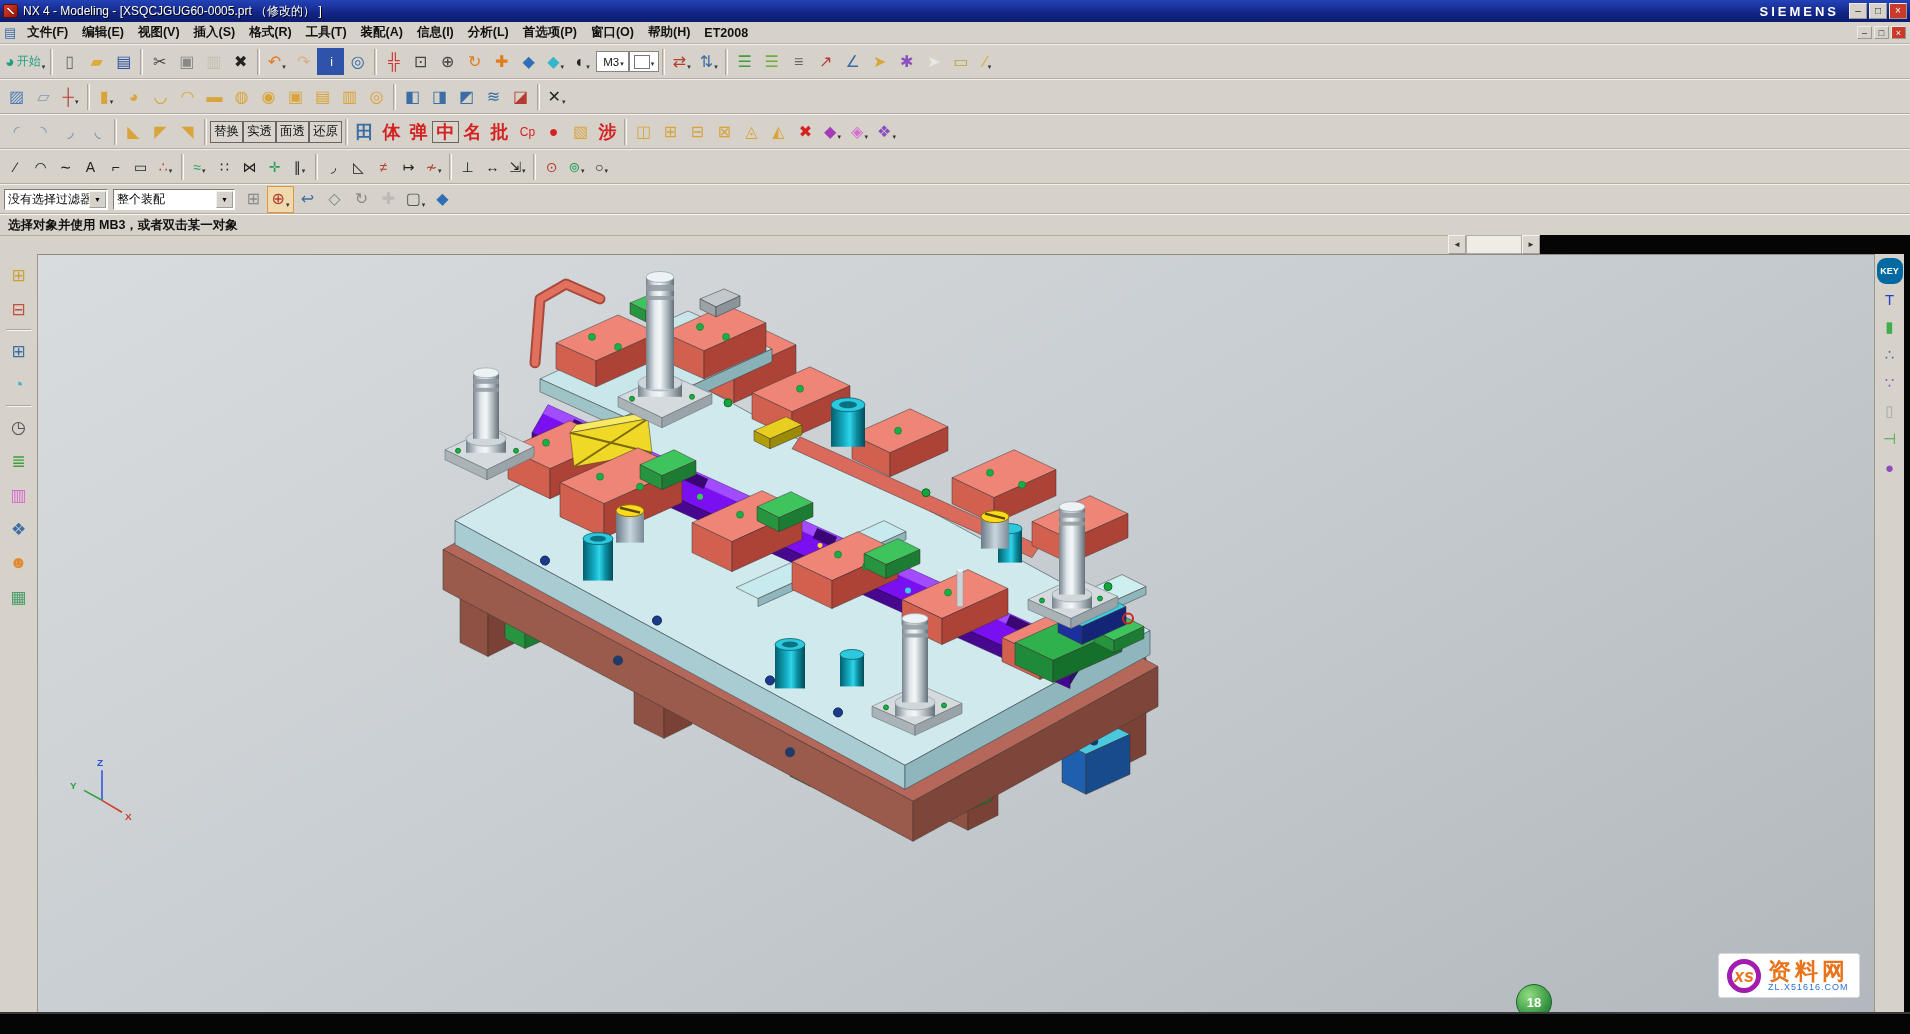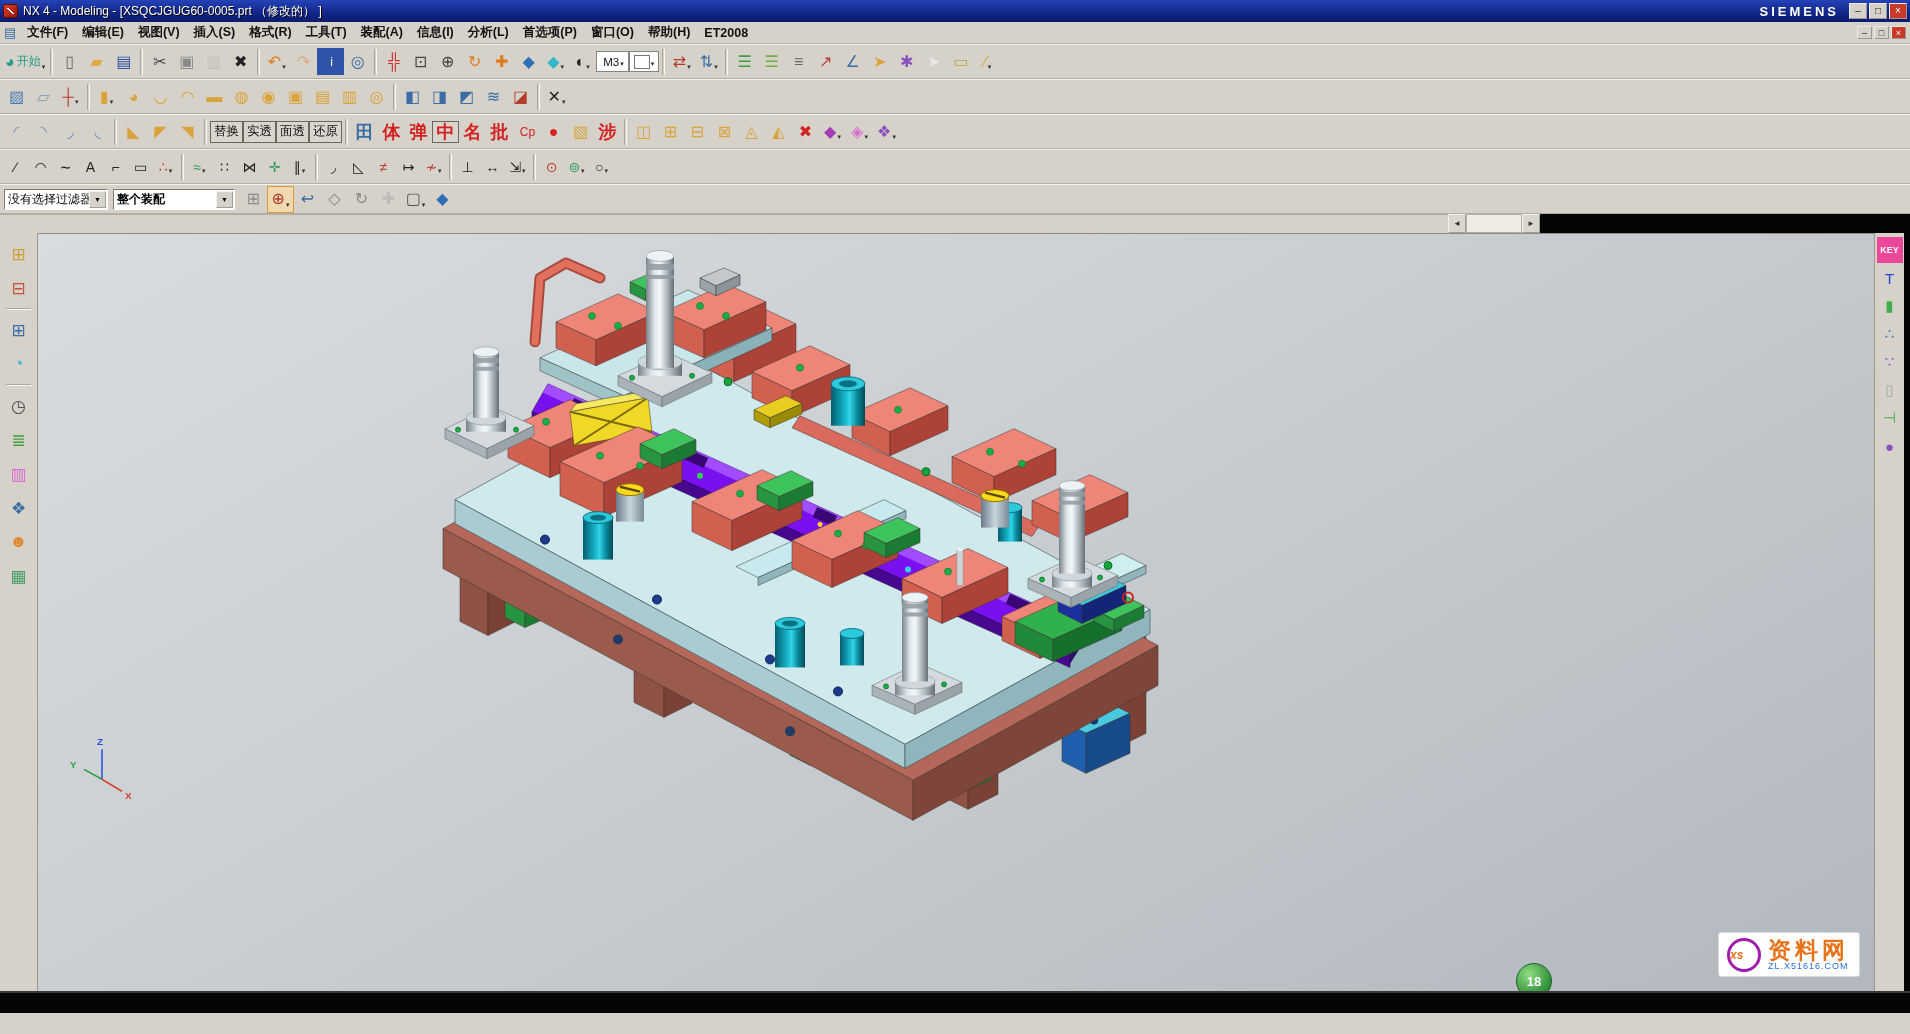--- a/index.html
+++ b/index.html
@@ -50,21 +50,21 @@
   .tb-btn.active { border:1px solid #d89a3e; background:#f0d9ae; }
   .sep, .tb-btn-sep { width:3px; height:26px; margin:0 3px;
     border-left:1px solid #aaa69c; border-right:1px solid #fbf8f2; }
   .row4 .tb-btn { min-width:25px; height:25px; font-size:14px; }
 
   
   .selbar { height:30px; background:#d6d2ca; border-top:1px solid #f4f1ea; border-bottom:1px solid #b2aea4;
     display:flex; align-items:center; padding:0 4px; gap:5px; }
   .dropdown { height:21px; width:104px; background:#fff; display:flex; align-items:center;
     border:1px solid; border-color:#7f7b73 #fff #fff #7f7b73; font-size:12px; cursor:default; }
-  .dropdown.wide { width:122px;font-weight:bold; }
+  .dropdown.wide { width:122px; }
   .dropdown .dval { flex:1; padding:17px 3px; white-space:nowrap; overflow:hidden; }
   .dropdown .darr { width:17px; height:17px; background:#d6d2ca; border:1px outset #f4f1ea;
     font-size:7px; display:flex; align-items:center; justify-content:center; margin-right:1px; }
   .selicons { display:flex; align-items:center; }
 
   
   .promptbar { height:21px; background:#d6d2ca; border-top:1px solid #fbf8f2; display:flex;
     align-items:center; padding:0 8px; font-size:12.5px; font-weight:bold; color:#111; }
   .statusrow { height:19px; background:#d6d2ca; display:flex; align-items:stretch; }
   .statusrow .spacer { width:1448px; border-top:1px solid #b2aea4; }
@@ -89,22 +89,22 @@
     background:linear-gradient(150deg,#d8dcdf 0%,#c9ced2 45%,#b2b8bd 100%);
     border-top:1px solid #8f8b83; }
   .viewport svg.model { position:absolute; inset:0; width:100%; height:100%; }
 
   .badge { position:absolute; right:322px; bottom:-8px; width:36px; height:36px; border-radius:50%;
     background:radial-gradient(circle at 35% 30%,#8fdc7e,#2e8f3c 70%,#1d6328);
     color:#fff; font-size:13px; font-weight:bold; display:flex; align-items:center; justify-content:center;
     border:1px solid #1d5f28; }
   .watermark { position:absolute; right:14px; bottom:14px; background:#fff; border:1px solid #d8d8d8;
     border-radius:3px; padding:5px 10px 4px 8px; display:flex; align-items:center; gap:7px; }
-  .wm-logo { width:34px; height:34px; border-radius:50%; border:3px solid #a21caf; display:flex;
-    align-items:center; color:#e8731a; font-weight:bold; font-style:italic; font-size:12px; }
+  .wm-logo { width:34px; height:34px; border-radius:50%; border:5px solid #a21caf; display:flex;
+    align-items:center; justify-content:center; color:#e8731a; font-weight:bold; font-style:italic; font-size:18px; }
   .wm-col { display:flex; flex-direction:column; line-height:1.05; }
   .wm-col b { color:#e8731a; font-size:23px; letter-spacing:4px; }
   .wm-col small { color:#2b6fd4; font-size:9px; letter-spacing:1px; }
 
   .bottombar { height:22px; background:#050505; border-top:2px solid #3a3a3a; }
 </style>
 </head>
 <body>
 
 <div class="app">
@@ -551,20 +551,23 @@
         <button class="tb-btn" title="rectangle-select-dropdown">
           <span class="ico" style="color: rgb(85, 85, 85);">▢</span>
           <span class="dd">▾</span>
         </button>
         <button class="tb-btn" title="shaded-cube-button">
           <span class="ico" style="color: rgb(47, 111, 184);">◆</span>
         </button>
       </div>
   </div>
 
+  <div class="promptbar">
+    <span>选择对象并使用 MB3，或者双击某一对象</span>
+  </div>
 
   <div class="statusrow">
     <div class="spacer"></div>
     <button class="scrollbtn">◄</button>
     <div class="scrolltrack"></div>
     <button class="scrollbtn">►</button>
     <div class="blackfill"></div>
   </div>
 
   <div class="main">
@@ -907,21 +910,21 @@
             <i>xs</i>
           </span>
         <span class="wm-col">
           <b>资料网</b>
           <small>ZL.X51616.COM</small>
         </span>
       </div>
     </div>
 
     <div class="right-tb">
-        <button class="vtb-btn" title="key-badge-button" style="background: #ec4899;">
+        <button class="vtb-btn" title="key-badge-button" style="background: #0369a1; border-radius: 9px;">
           <span class="lbl" style="color: rgb(255, 255, 255);">KEY</span>
         </button>
         <button class="vtb-btn" title="text-style-button">
           <span class="ico" style="color: rgb(34, 68, 204);">T</span>
         </button>
         <button class="vtb-btn" title="battery-cylinder-button">
           <span class="ico" style="color: rgb(63, 174, 76);">▮</span>
         </button>
         <button class="vtb-btn" title="spheres-cluster-button">
           <span class="ico" style="color: rgb(58, 110, 165);">∴</span>

